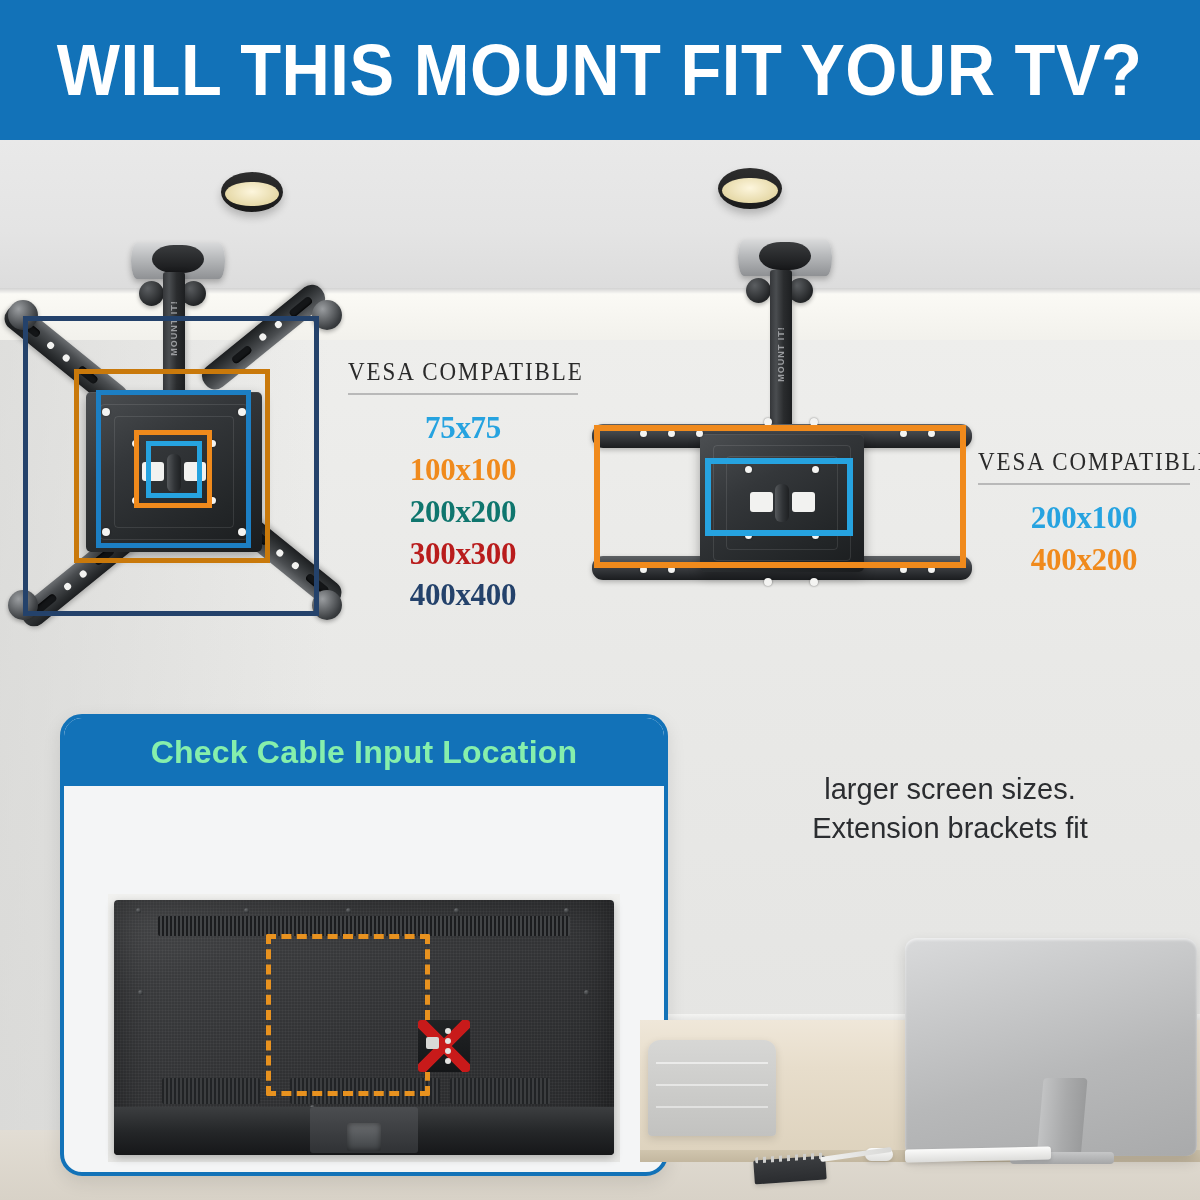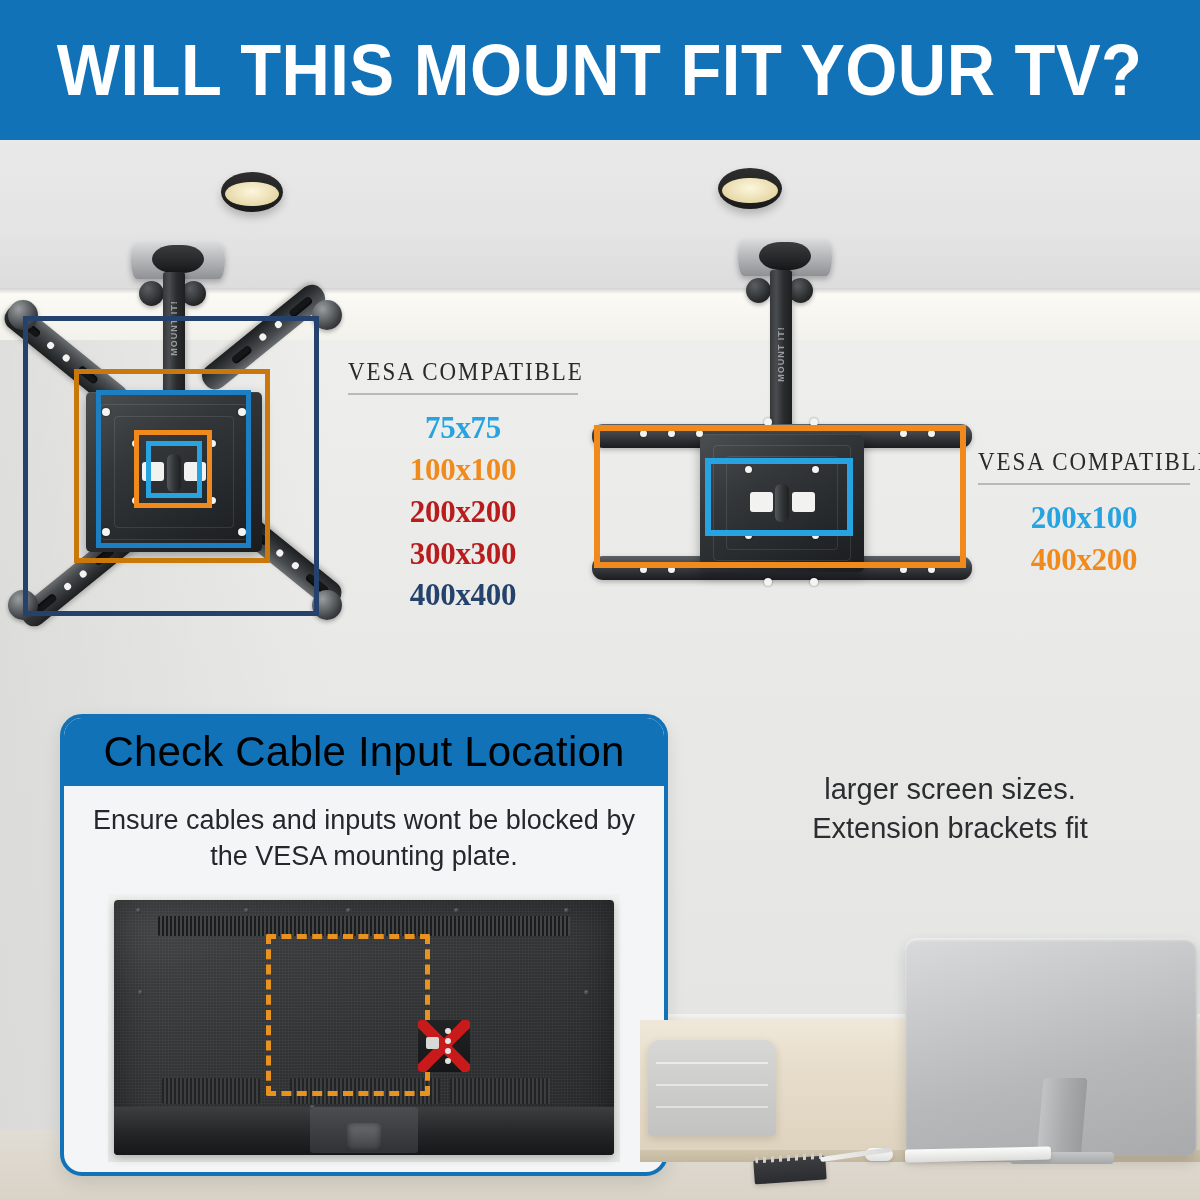--- a/index.html
+++ b/index.html
@@ -177,21 +177,21 @@
     border:4px solid #1272b8; border-radius:22px;
     background:#f4f5f6; overflow:hidden;
     box-shadow:0 6px 18px rgba(0,0,0,.10);
   }
   .card-head {
     height:68px; background:#1272b8;
     display:flex; align-items:center; justify-content:center;
     border-radius:17px 17px 0 0;
   }
   .card-head-text {
-    color:#000000; font-size:42px; font-weight:normal; letter-spacing:.2px;
+    color:#86efac; font-size:32px; font-weight:bold; letter-spacing:.2px;
   }
   .card-body-text {
     padding:17px 26px 0; text-align:center;
     font-size:27px; color:#25272a; line-height:1.32;
   }
 
   
   .tv-photo {
     position:absolute; left:50%; top:176px; transform:translateX(-50%);
     width:512px; height:268px;
@@ -419,21 +419,21 @@
     <div class="vbox" style="left:134px;top:430px;width:78px;height:78px;border:5px solid #f08a1c;"></div>
     <div class="vbox" style="left:146px;top:441px;width:56px;height:57px;border:5px solid #26a3e0;"></div>
   </div>
 
   <div class="vesa-block" style="left:348px;top:358px;width:230px;">
     <div class="vesa-head">VESA COMPATIBLE</div>
     <div class="vesa-rule"></div>
     <div class="vesa-list">
       <div class="vesa-size" style="color:#26a3e0">75x75</div>
       <div class="vesa-size" style="color:#f08a1c">100x100</div>
-      <div class="vesa-size" style="color:#b91c1c">200x200</div>
+      <div class="vesa-size" style="color:#0f766e">200x200</div>
       <div class="vesa-size" style="color:#b91c1c">300x300</div>
       <div class="vesa-size" style="color:#24426b">400x400</div>
     </div>
   </div>
 
   <div>
     <div class="plate" style="left:738px;top:240px;width:94px;height:36px;"></div>
     <div class="knuckle" style="left:746px;top:278px;width:25px;height:25px;"></div>
     <div class="knuckle" style="left:788px;top:278px;width:25px;height:25px;"></div>
     <div class="pole" style="left:770px;top:270px;width:22px;height:190px;">
@@ -479,21 +479,20 @@
     <div class="vesa-list">
       <div class="vesa-size" style="color:#26a3e0">200x100</div>
       <div class="vesa-size" style="color:#f08a1c">400x200</div>
     </div>
   </div>
 
   <div class="card">
     <div class="card-head">
       <div class="card-head-text">Check Cable Input Location</div>
     </div>
-    <div class="card-body-text">Ensure cables and inputs wont be blocked by the VESA mounting plate.</div>
 
     <div class="tv-photo">
       <div class="tv-body">
         <div class="tv-vent" style="left:44px;top:16px;width:412px;height:20px;"></div>
         <div class="tv-mesh" style="left:48px;top:178px;width:98px;height:26px;"></div>
         <div class="tv-mesh" style="left:176px;top:178px;width:150px;height:26px;"></div>
         <div class="tv-mesh" style="left:336px;top:178px;width:100px;height:26px;"></div>
         <div class="tv-screw" style="left:22px;top:8px;"></div>
         <div class="tv-screw" style="left:130px;top:8px;"></div>
         <div class="tv-screw" style="left:232px;top:8px;"></div>

